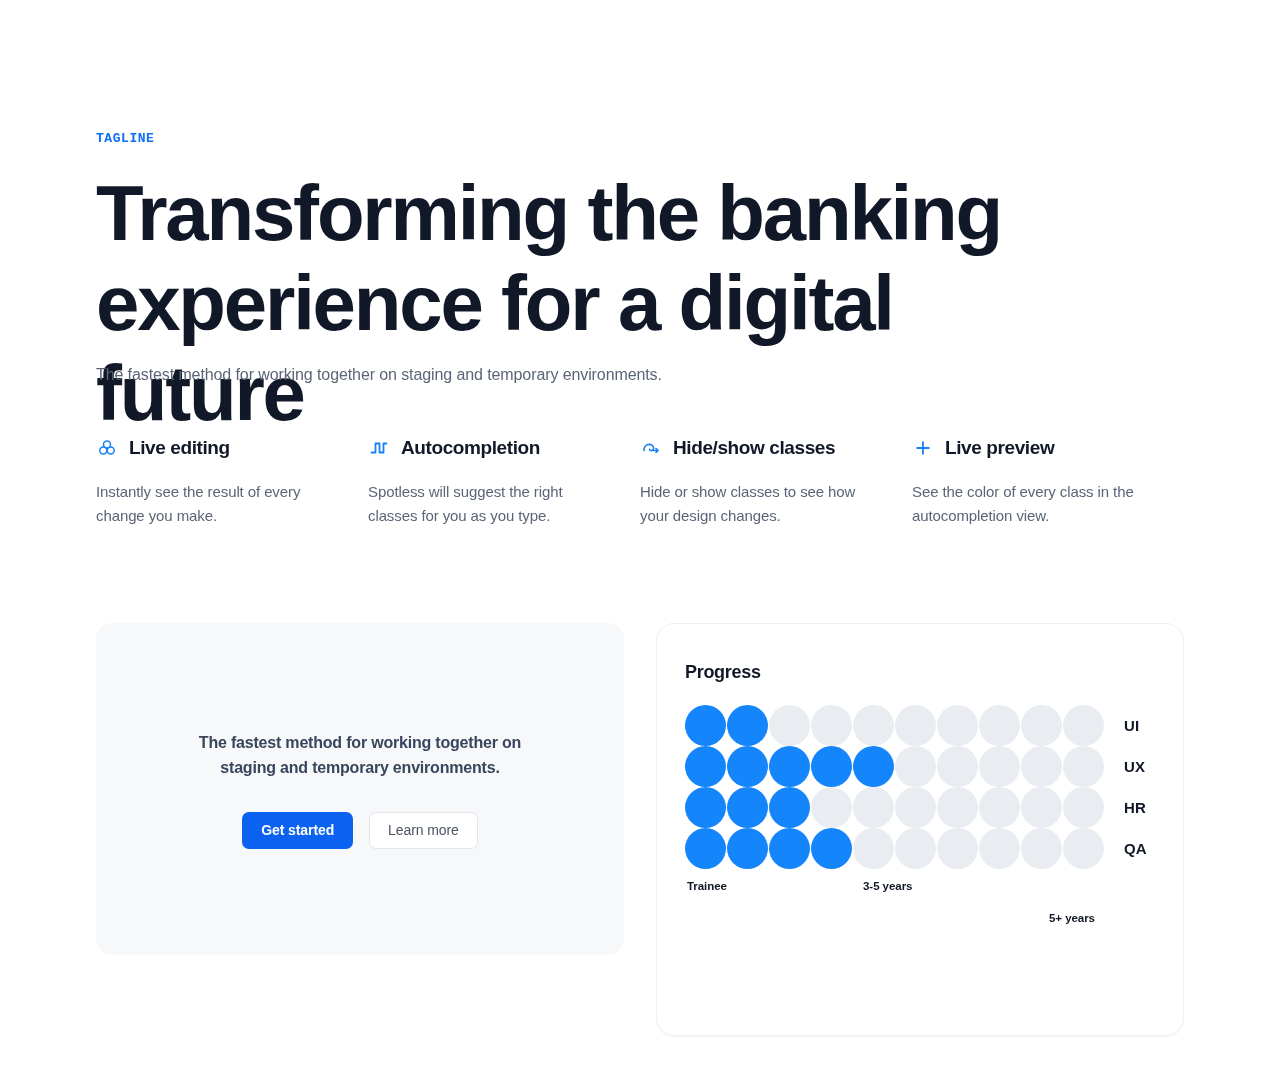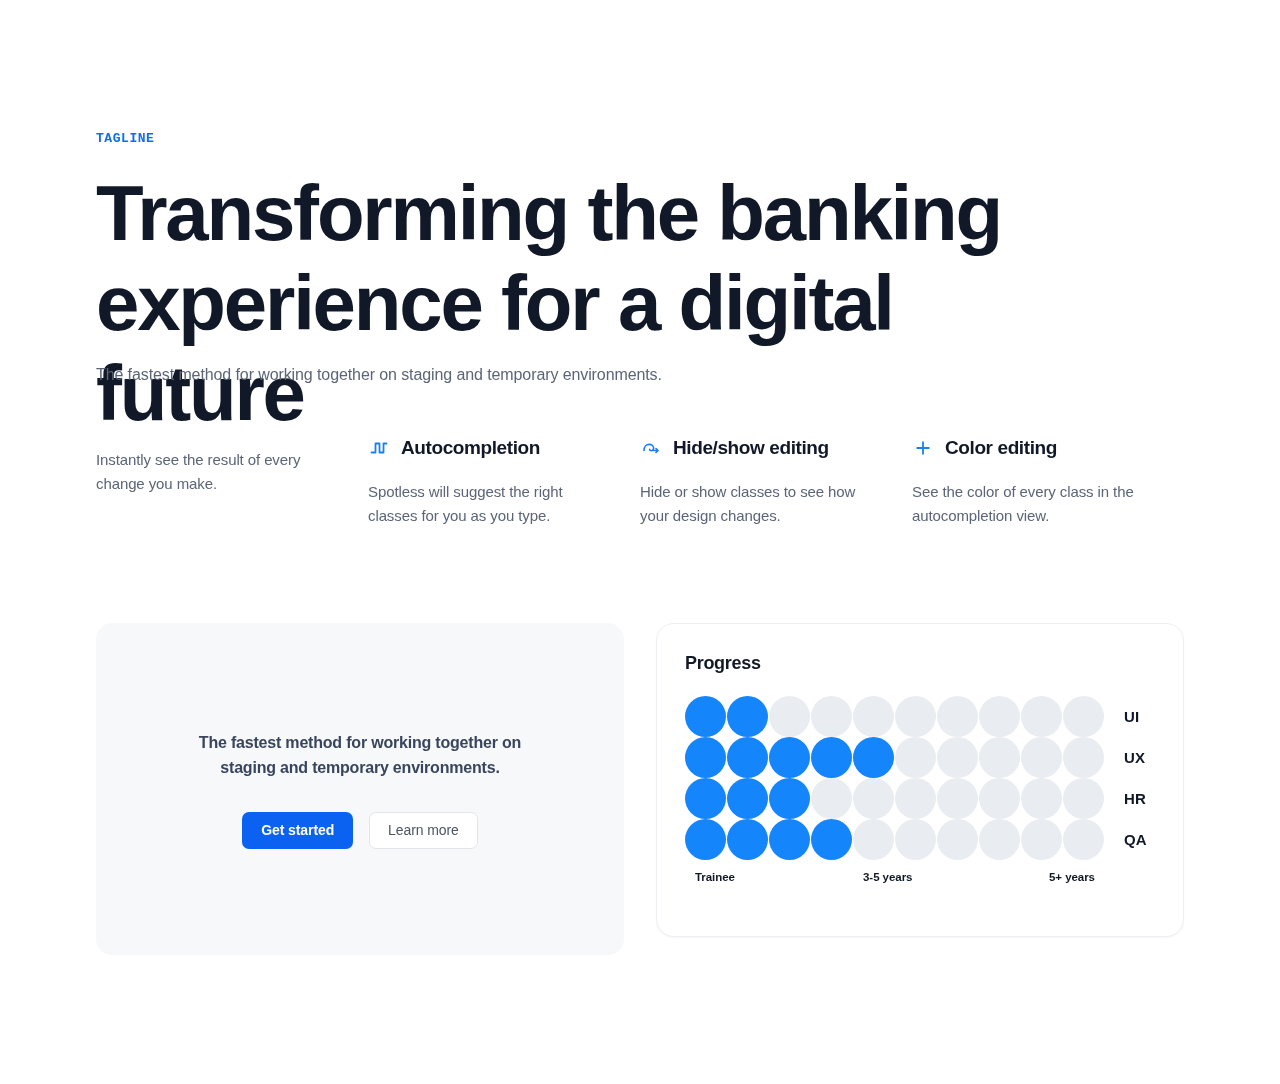--- a/index.html
+++ b/index.html
@@ -153,25 +153,25 @@
   .btn-secondary {
     background: #ffffff;
     color: #4b5563;
     border: 1px solid #e2e5ea;
     padding: 0 18px;
     font-weight: normal;
   }
 
   .card-progress {
     width: 528px;
-    height: 314px;
+    height: 413px;
     background: #ffffff;
     border: 1px solid #edeff3;
     border-radius: 18px;
-    padding: 29px 28px 0 28px;
+    padding: 38px 28px 0 28px;
     box-shadow: 0 1px 2px rgba(16,24,40,0.04);
   }
   .progress-title {
     font-size: 18px;
     font-weight: bold;
     color: #111827;
     letter-spacing: -0.3px;
   }
 
   .grid-wrap {
@@ -209,38 +209,48 @@
   }
   .axis span {
     position: absolute;
     top: 0;
     font-size: 11.5px;
     font-weight: bold;
     color: #111827;
     letter-spacing: -0.05px;
     white-space: nowrap;
   }
-  .axis .a0 { left: 10px; text-align: right; }
+  .axis .a0 { left: 2px; text-align: right; }
   .axis .a1 { left: 178px; }
-  .axis .a2 { left: 364px; }
+  .axis .a2 { left: 364px; margin-top: 32px; }
 </style>
 </head>
 <body>
 
 <div class="page">
 
   <div class="tagline">TAGLINE</div>
 
   <h1 class="hero-heading">Transforming the banking experience for a digital future</h1>
 
   <p class="hero-sub">The fastest method for working together on staging and temporary environments.</p>
 
   <div class="features">
 
     <div class="feature">
+      <div class="feature-head">
+        <span class="feature-icon">
+          <svg width="20" height="20" viewBox="0 0 20 20" fill="none">
+            <circle cx="10" cy="6.4" r="3.5" stroke="#1880f5" stroke-width="1.5"></circle>
+            <circle cx="6.3" cy="12.6" r="3.5" stroke="#1880f5" stroke-width="1.5"></circle>
+            <circle cx="13.7" cy="12.6" r="3.5" stroke="#1880f5" stroke-width="1.5"></circle>
+          </svg>
+        </span>
+        <span class="feature-title">Live editing</span>
+      </div>
       <p class="feature-desc">Instantly see the result of every change you make.</p>
     </div>
 
     <div class="feature">
       <div class="feature-head">
         <span class="feature-icon">
           <svg width="20" height="20" viewBox="0 0 20 20" fill="none">
             <path d="M2.5 14.5H6.5V5.5H10.5V14.5H14.5V5.5H17.5" stroke="#1880f5" stroke-width="1.8" stroke-linecap="round" stroke-linejoin="round"></path>
           </svg>
         </span>
@@ -251,33 +261,33 @@
 
     <div class="feature">
       <div class="feature-head">
         <span class="feature-icon">
           <svg width="20" height="20" viewBox="0 0 20 20" fill="none">
             <path d="M3 12.5C3 8.9 5.3 6.4 8.2 6.4c2.6 0 4.4 1.7 4.4 3.7 0 1.6-1.1 2.6-2.3 2.6-1 0-1.7-.6-1.7-1.4" stroke="#1880f5" stroke-width="1.6" stroke-linecap="round" stroke-linejoin="round"></path>
             <path d="M12.6 12.5h4.2" stroke="#1880f5" stroke-width="1.6" stroke-linecap="round"></path>
             <path d="M15 10.6l2 1.9-2 1.9" stroke="#1880f5" stroke-width="1.6" stroke-linecap="round" stroke-linejoin="round"></path>
           </svg>
         </span>
-        <span class="feature-title">Hide/show editing</span>
+        <span class="feature-title">Hide/show classes</span>
       </div>
       <p class="feature-desc">Hide or show classes to see how your design changes.</p>
     </div>
 
     <div class="feature">
       <div class="feature-head">
         <span class="feature-icon">
           <svg width="20" height="20" viewBox="0 0 20 20" fill="none">
             <path d="M10 4.2v11.6M4.2 10h11.6" stroke="#1880f5" stroke-width="1.8" stroke-linecap="round"></path>
           </svg>
         </span>
-        <span class="feature-title">Color editing</span>
+        <span class="feature-title">Live preview</span>
       </div>
       <p class="feature-desc">See the color of every class in the autocompletion view.</p>
     </div>
 
   </div>
 
   <div class="cards">
 
     <div class="card-cta">
       <p class="cta-text">The fastest method for working together on staging and temporary environments.</p>

